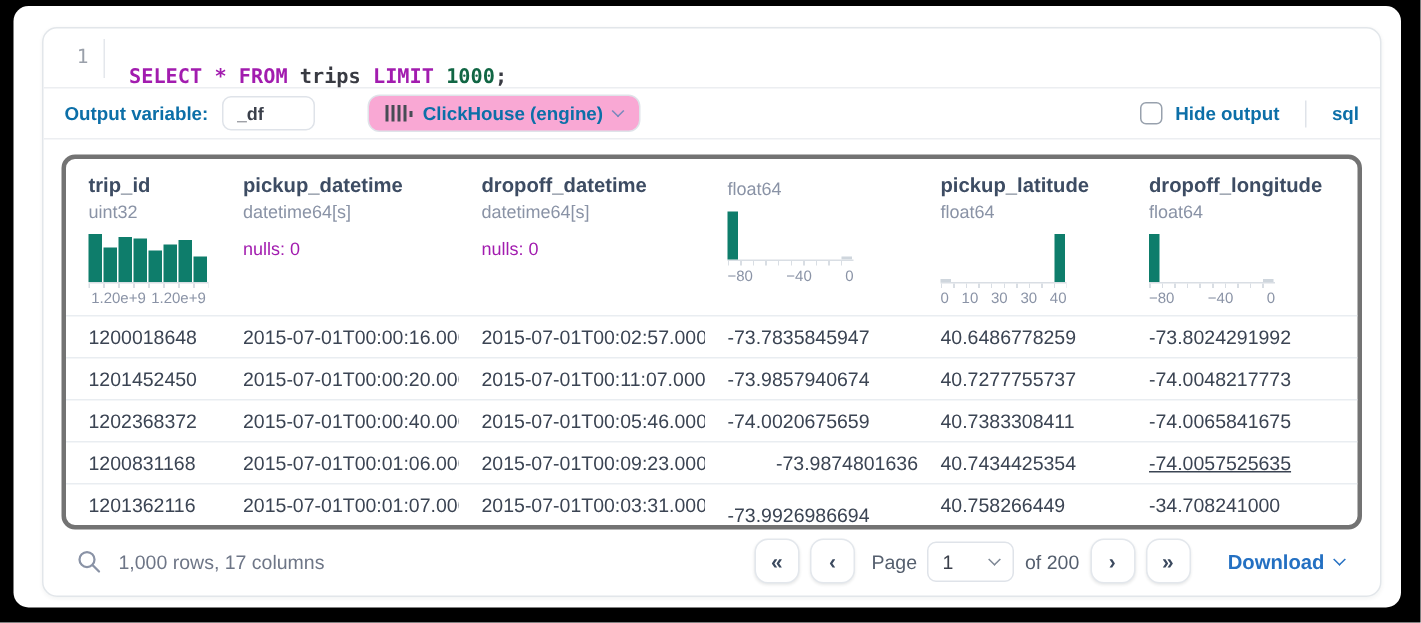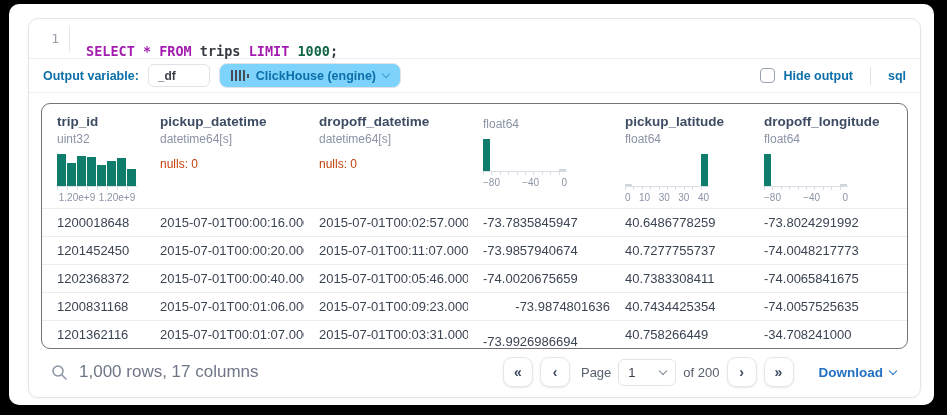--- a/index.html
+++ b/index.html
@@ -27,57 +27,57 @@
   .tok-name, .tok-plain { color: #383a42; }
 
   
   .toolbar { display: flex; align-items: center; height: 34px; border-bottom: 1px solid #eceef1;
              padding: 0 14px; gap: 9px; flex: 0 0 auto; }
   .tb-label { color: #0c6fa8; font-weight: 700; font-size: 12.5px; }
   .var-input { width: 62px; height: 23px; border: 1px solid #dfe3e9; border-radius: 6px;
                padding: 0 9px; font: 700 12px "Liberation Sans", sans-serif; color: #3a3f4a;
                outline: none; }
   .engine-btn { display: inline-flex; align-items: center; gap: 7px; height: 25px;
-                border: 1px solid #dfe3e9; border-radius: 8px; padding: 0 11px; background: #7dd3fc;
-                color: #0c6fa8; font-weight: 700; font-size: 12.5px; cursor: pointer; }
+                border: 1px solid #dfe3e9; border-radius: 8px; padding: 0 11px; background: #f9a8d4;
+                color: #0c6fa8; font-weight: 700; font-size: 12.5px; cursor: pointer; margin-left: 26px; }
   .ch-icon { display: inline-flex; align-items: center; gap: 2px; }
   .ch-icon i { display: block; width: 2px; height: 11px; background: #474c55; }
   .ch-icon i.short { height: 4px; }
   .spacer { flex: 1; }
   .checkbox { width: 15px; height: 15px; border: 1.5px solid #98a1ad; border-radius: 4px;
               background: #fff; cursor: pointer; flex: 0 0 auto; }
   .vdiv { width: 1px; height: 18px; background: #dfe3e9; margin: 0 8px; }
   .chev { display: inline-block; width: 6px; height: 6px; border-right: 1.7px solid currentColor;
           border-bottom: 1.7px solid currentColor; transform: rotate(45deg); margin-top: -3px; }
   .chev.light { opacity: .55; }
 
   
   .output-area { flex: 1; display: flex; flex-direction: column; padding: 10px 12px 0 12px; }
-  .table-card { border: 1px solid #737373; border-radius: 9px; background: #fff; overflow: hidden; flex: 0 0 auto; }
+  .table-card { border: 3px solid #737373; border-radius: 9px; background: #fff; overflow: hidden; flex: 0 0 auto; }
   .thead { display: flex; height: 104px; }
   .th { padding: 10px 0 0 15px; flex: 0 0 auto; }
   .col-name { color: #3d4c63; font-weight: 700; font-size: 13.5px; cursor: pointer; }
   .col-type { color: #8a93a6; font-size: 12px; margin-top: 3px; }
-  .col-nulls { color: #c2410c; font-size: 12px; margin-top: 11px; }
+  .col-nulls { color: #a21caf; font-size: 12px; margin-top: 11px; }
   .hist { margin-top: 8px; }
   .hist-bars { display: flex; align-items: flex-end; height: 32px; }
   .hslot { flex: 1; display: flex; align-items: flex-end; padding-right: 1px; height: 100%; }
   .hbar { width: 100%; background: #0e7d6b; }
   .hbar.muted { background: #fcfdfe; border: 1px solid #cfd6dd; }
   .hist-ticks { height: 4px; border-top: 1px solid #d9dee4; }
   .hist-labels { display: flex; justify-content: space-between; font-size: 10px;
                  color: #8a93a6; margin-top: 2px; }
   .row { display: flex; height: 28px; align-items: center; border-top: 1px solid #e9edf1;
          font-size: 13px; color: #3b4453; }
   .cell { padding-left: 15px; flex: 0 0 auto; white-space: nowrap; overflow: hidden; }
 
   
   .footer { flex: 1; display: flex; align-items: center; padding: 2px 8px 4px 10px; }
   .search-icon { display: flex; align-items: center; color: #8a93a6; }
-  .summary { color: #6e7687; font-size: 17px; margin-left: 11px; }
+  .summary { color: #6e7687; font-size: 13px; margin-left: 11px; }
   .pager { margin-left: auto; display: flex; align-items: center; gap: 7px; }
   .pbtn { width: 30px; height: 30px; border: 1px solid #e3e7ec; border-radius: 9px; background: #fff;
           box-shadow: 0 1px 2px rgba(27,36,44,.10); display: flex; align-items: center;
           justify-content: center; color: #3c4a5f; font-size: 14px; font-weight: 700; cursor: pointer; }
   .page-label, .of-label { color: #555f6e; font-size: 13px; }
   .page-label { margin-left: 4px; }
   .page-select { display: flex; align-items: center; justify-content: space-between; width: 58px;
                  height: 27px; border: 1px solid #dfe3e9; border-radius: 6px; padding: 0 9px;
                  font-size: 13px; color: #3a3f4a; background: #fff; cursor: pointer; }
   .page-select .chev { color: #7d8795; }
@@ -277,21 +277,21 @@
               <div class="cell" style="width: 142px;">-74.0020675659</div>
               <div class="cell" style="width: 139px;">40.7383308411</div>
               <div class="cell" style="width: 161px;">-74.0065841675</div>
             </div>
             <div class="row">
               <div class="cell" style="width: 103px;">1200831168</div>
               <div class="cell" style="width: 159px;">2015-07-01T00:01:06.000</div>
               <div class="cell" style="width: 164px;">2015-07-01T00:09:23.000</div>
               <div class="cell" style="width: 142px; text-align: right;">-73.9874801636</div>
               <div class="cell" style="width: 139px;">40.7434425354</div>
-              <div class="cell" style="width: 161px;">-74.0057525635</div>
+              <div class="cell" style="width: 161px; text-decoration: underline;">-74.0057525635</div>
             </div>
             <div class="row">
               <div class="cell" style="width: 103px;">1201362116</div>
               <div class="cell" style="width: 159px;">2015-07-01T00:01:07.000</div>
               <div class="cell" style="width: 164px;">2015-07-01T00:03:31.000</div>
               <div class="cell" style="width: 142px; margin-top: 14px;">-73.9926986694</div>
               <div class="cell" style="width: 139px;">40.758266449</div>
               <div class="cell" style="width: 161px;">-34.708241000</div>
             </div>
           </div>

